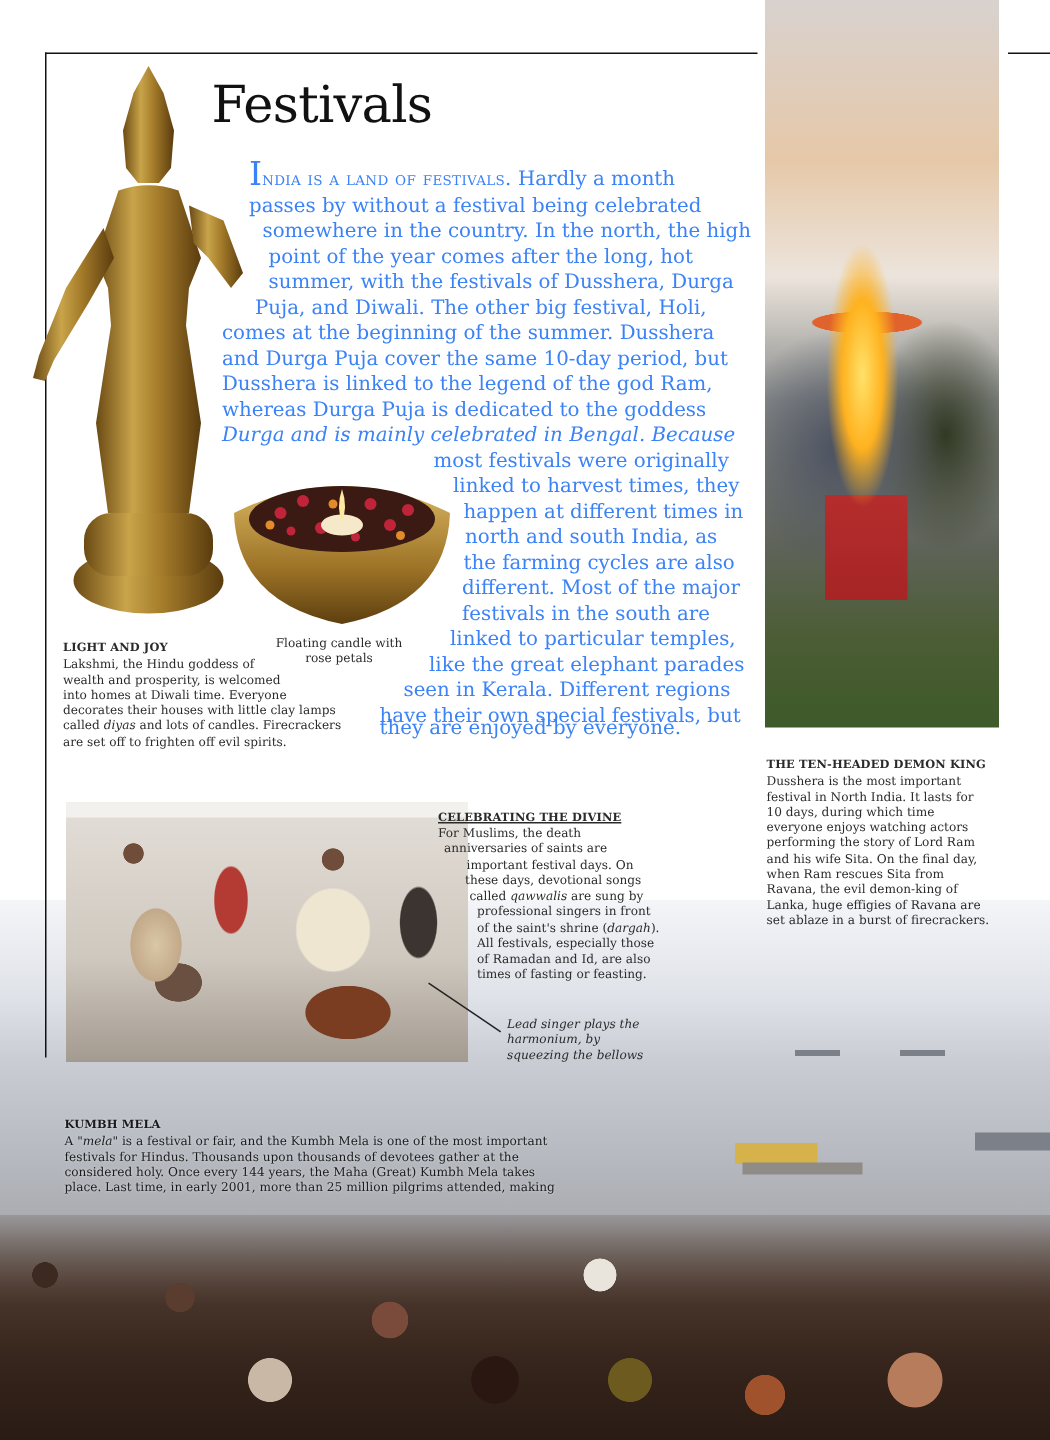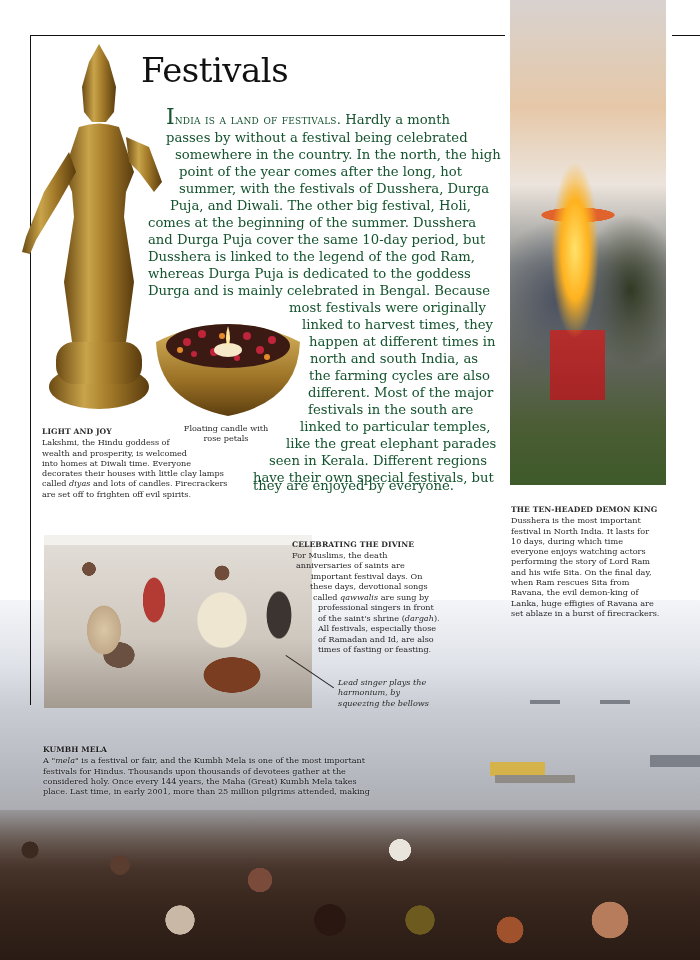--- a/index.html
+++ b/index.html
@@ -66,21 +66,21 @@
       radial-gradient(ellipse 40px 25px at 188px 140px, #7b3d21 70%, transparent 72%),
       radial-gradient(ellipse 22px 18px at 75px 120px, #6a5040 70%, transparent 72%),
       radial-gradient(ellipse 18px 36px at 110px 65px, #b33b34 60%, transparent 64%),
       radial-gradient(ellipse 20px 38px at 235px 80px, #3b3430 60%, transparent 64%),
       linear-gradient(180deg, #e3ded8 0%, #d7d1c9 35%, #cfc8bf 60%, #a39a90 100%);
   }
   .leader-line { left:286px; top:655px; width:58px; height:1px; background:#222; transform-origin:0 0; transform:rotate(34deg); }
 
   
   .title { left:141px; top:50px; font-family:"DejaVu Serif", serif; font-size:34px; line-height:40px; color:#111; letter-spacing:-0.5px; }
-  .body-text { font-family:"DejaVu Serif", serif; font-size:13.2px; line-height:17.2px; color:#14532d; white-space:nowrap; }
+  .body-text { font-family:"DejaVu Serif", serif; font-size:13.2px; line-height:17.2px; color:#3b82f6; white-space:nowrap; }
   .lead { font-variant:small-caps; font-weight:normal; letter-spacing:0.2px; }
   .dropcap { font-size:22px; }
 
   .caption { font-family:"DejaVu Serif", serif; font-size:8.1px; line-height:10.3px; color:#2a2a2a; white-space:nowrap; }
   .caption .ln { display:block; }
   .cap-head { font-weight:bold; font-size:7.6px; letter-spacing:0.1px; }
   .cap-italic { font-style:italic; }
   .kumbh-cap { color:#1a1a1a; text-shadow:0 0 2px rgba(230,232,238,0.8); }
 </style>
 </head>
@@ -152,21 +152,21 @@
 </div>
 <div class="abs body-text" style="left:166px;top:129px;">passes by without a festival being celebrated</div>
 <div class="abs body-text" style="left:175px;top:146px;">somewhere in the country. In the north, the high</div>
 <div class="abs body-text" style="left:179px;top:163px;">point of the year comes after the long, hot</div>
 <div class="abs body-text" style="left:179px;top:180px;">summer, with the festivals of Dusshera, Durga</div>
 <div class="abs body-text" style="left:170px;top:197px;">Puja, and Diwali. The other big festival, Holi,</div>
 <div class="abs body-text" style="left:148px;top:214px;">comes at the beginning of the summer. Dusshera</div>
 <div class="abs body-text" style="left:148px;top:231px;">and Durga Puja cover the same 10-day period, but</div>
 <div class="abs body-text" style="left:148px;top:248px;">Dusshera is linked to the legend of the god Ram,</div>
 <div class="abs body-text" style="left:148px;top:265px;">whereas Durga Puja is dedicated to the goddess</div>
-<div class="abs body-text" style="left:148px;top:282px;">Durga and is mainly celebrated in Bengal. Because</div>
+<div class="abs body-text" style="left:148px;top:282px;font-style:italic;">Durga and is mainly celebrated in Bengal. Because</div>
 <div class="abs body-text" style="left:289px;top:299px;">most festivals were originally</div>
 <div class="abs body-text" style="left:302px;top:316px;">linked to harvest times, they</div>
 <div class="abs body-text" style="left:309px;top:333px;">happen at different times in</div>
 <div class="abs body-text" style="left:310px;top:350px;">north and south India, as</div>
 <div class="abs body-text" style="left:309px;top:367px;">the farming cycles are also</div>
 <div class="abs body-text" style="left:308px;top:384px;">different. Most of the major</div>
 <div class="abs body-text" style="left:308px;top:401px;">festivals in the south are</div>
 <div class="abs body-text" style="left:300px;top:418px;">linked to particular temples,</div>
 <div class="abs body-text" style="left:286px;top:435px;">like the great elephant parades</div>
 <div class="abs body-text" style="left:269px;top:452px;">seen in Kerala. Different regions</div>
@@ -195,21 +195,21 @@
   <span class="ln">10 days, during which time</span>
   <span class="ln">everyone enjoys watching actors</span>
   <span class="ln">performing the story of Lord Ram</span>
   <span class="ln">and his wife Sita. On the final day,</span>
   <span class="ln">when Ram rescues Sita from</span>
   <span class="ln">Ravana, the evil demon-king of</span>
   <span class="ln">Lanka, huge effigies of Ravana are</span>
   <span class="ln">set ablaze in a burst of firecrackers.</span>
 </div>
 
-<div class="abs caption cap-head" style="left:292px;top:540px;font-weight:bold;">CELEBRATING THE DIVINE</div>
+<div class="abs caption cap-head" style="left:292px;top:540px;font-weight:bold;text-decoration:underline;">CELEBRATING THE DIVINE</div>
 <div class="abs caption" style="left:292px;top:550px;">For Muslims, the death</div>
 <div class="abs caption" style="left:296px;top:560px;">anniversaries of saints are</div>
 <div class="abs caption" style="left:311px;top:571px;">important festival days. On</div>
 <div class="abs caption" style="left:310px;top:581px;">these days, devotional songs</div>
 <div class="abs caption" style="left:313px;top:592px;"><span>called </span><span class="cap-italic">qawwalis</span><span> are sung by</span></div>
 <div class="abs caption" style="left:318px;top:602px;text-align:right;">professional singers in front</div>
 <div class="abs caption" style="left:318px;top:613px;"><span>of the saint's shrine (</span><span class="cap-italic">dargah</span><span>).</span></div>
 <div class="abs caption" style="left:318px;top:623px;">All festivals, especially those</div>
 <div class="abs caption" style="left:318px;top:634px;">of Ramadan and Id, are also</div>
 <div class="abs caption" style="left:318px;top:644px;">times of fasting or feasting.</div>

